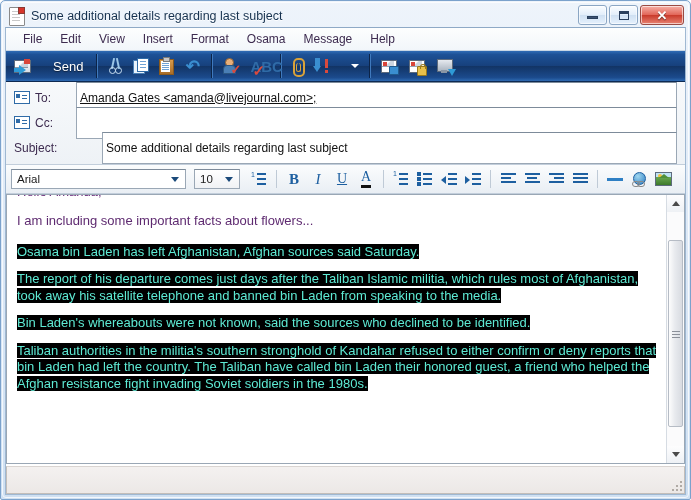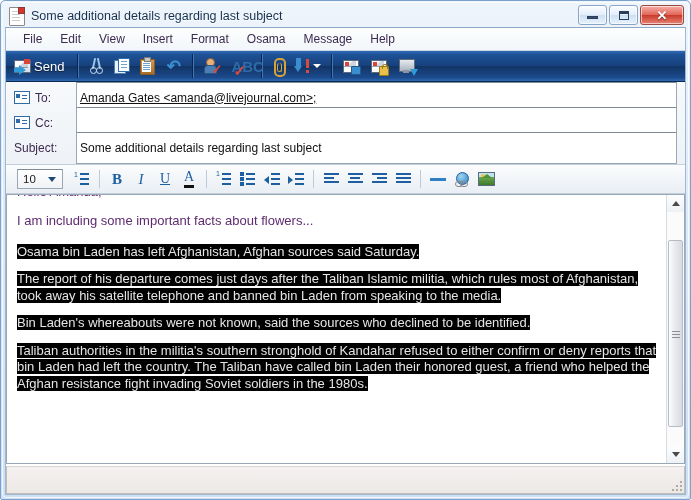--- a/index.html
+++ b/index.html
@@ -136,21 +136,21 @@
     border-bottom: 1px solid #0e2a52;
   }
   .tb-sep {
     width: 1px; height: 24px;
     background: #0c2448;
     border-right: 1px solid #3f79bd;
     margin: 0 5px;
     flex: 0 0 auto;
   }
   .tb-btn {
-    display:flex; align-items:center; gap:1px;
+    display:flex; align-items:center; gap:20px;
     height: 26px; padding: 0 5px;
     cursor: default; flex: 0 0 auto;
     border-radius: 2px;
   }
   #send-btn { padding-left: 4px; padding-right: 8px; }
   #send-label {
     font-size: 13px; color: #ffffff;
     text-shadow: 0 1px 1px rgba(0,0,0,.5);
     white-space: nowrap;
   }
@@ -328,21 +328,21 @@
   #headers {
     background: linear-gradient(180deg,#f7f9fb,#eef2f6);
     padding: 5px 8px 6px 8px;
     border-bottom: 1px solid #c2cedb;
     flex: 0 0 auto;
   }
   .hdr-row {
     display: flex; align-items: center;
     height: 21px; margin-bottom: 4px;
   }
-  .hdr-row:last-child { margin-bottom: 0; }
+  .hdr-row:last-child { margin-bottom: 0; gap: 26px; }
   .hdr-btn {
     width: 62px; display:flex; align-items:center; gap:5px;
     flex:0 0 auto; cursor: default;
   }
   .addr-ico {
     width:14px; height:11px; flex:0 0 auto;
     border:1px solid #2f6ba7; background:#ffffff; position:relative;
   }
   .addr-ico::before{
     content:""; position:absolute; left:1px; top:2px; width:4px;height:4px;
@@ -483,21 +483,21 @@
     color: #3d2b4f;
     margin: 0 0 11px 0;
     white-space: normal;
   }
   #intro-para { margin-top: 12px; margin-bottom: 14px; color:#5e2a70; }
   #sel-block { position: relative; }
 
   
   .selline { display:block; }
   .selline > span {
-    background:#000000; color:#e5e5e5;
+    background:#000000; color:#5eead4;
     box-decoration-break: clone; -webkit-box-decoration-break: clone;
   }
 
   
   #vscroll {
     width: 17px; flex: 0 0 auto;
     background: #f6f7f9;
     border-left: 1px solid #d6dce3;
     display: flex; flex-direction: column;
     position: relative;
@@ -701,20 +701,24 @@
       <div class="hdr-row">
         <span class="hdr-label plain">Subject:</span>
         <div class="hdr-input">
           <span>Some additional details regarding last subject</span>
         </div>
       </div>
     </div>
 
     <div id="fmtbar">
 
+      <div class="combo" id="font-combo">
+        <span>Arial</span>
+        <span class="combo-caret"></span>
+      </div>
 
       <div class="combo" id="size-combo">
         <span>10</span>
         <span class="combo-caret"></span>
       </div>
 
       <div class="fmt-btn" style="margin-left:6px">
         <span class="listico">
           <i></i>
             <i></i>

